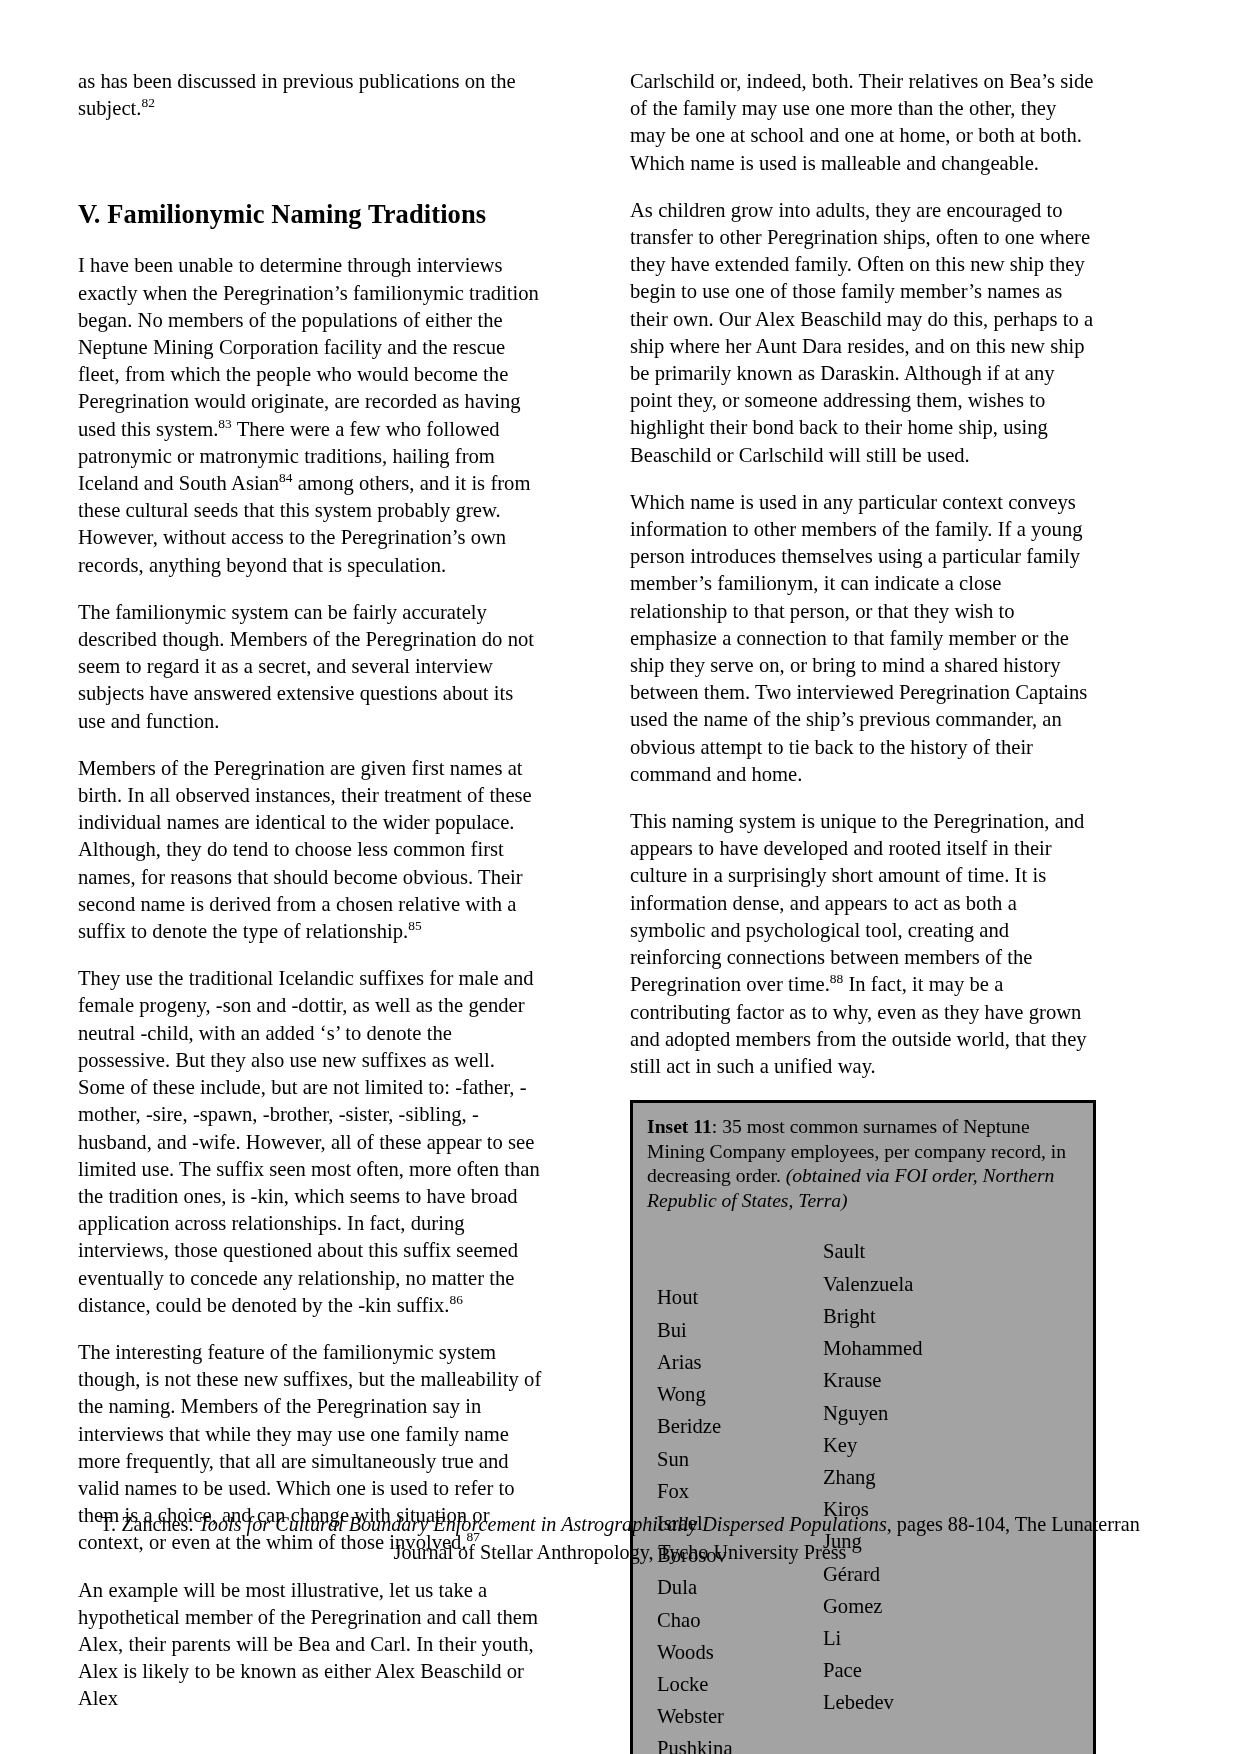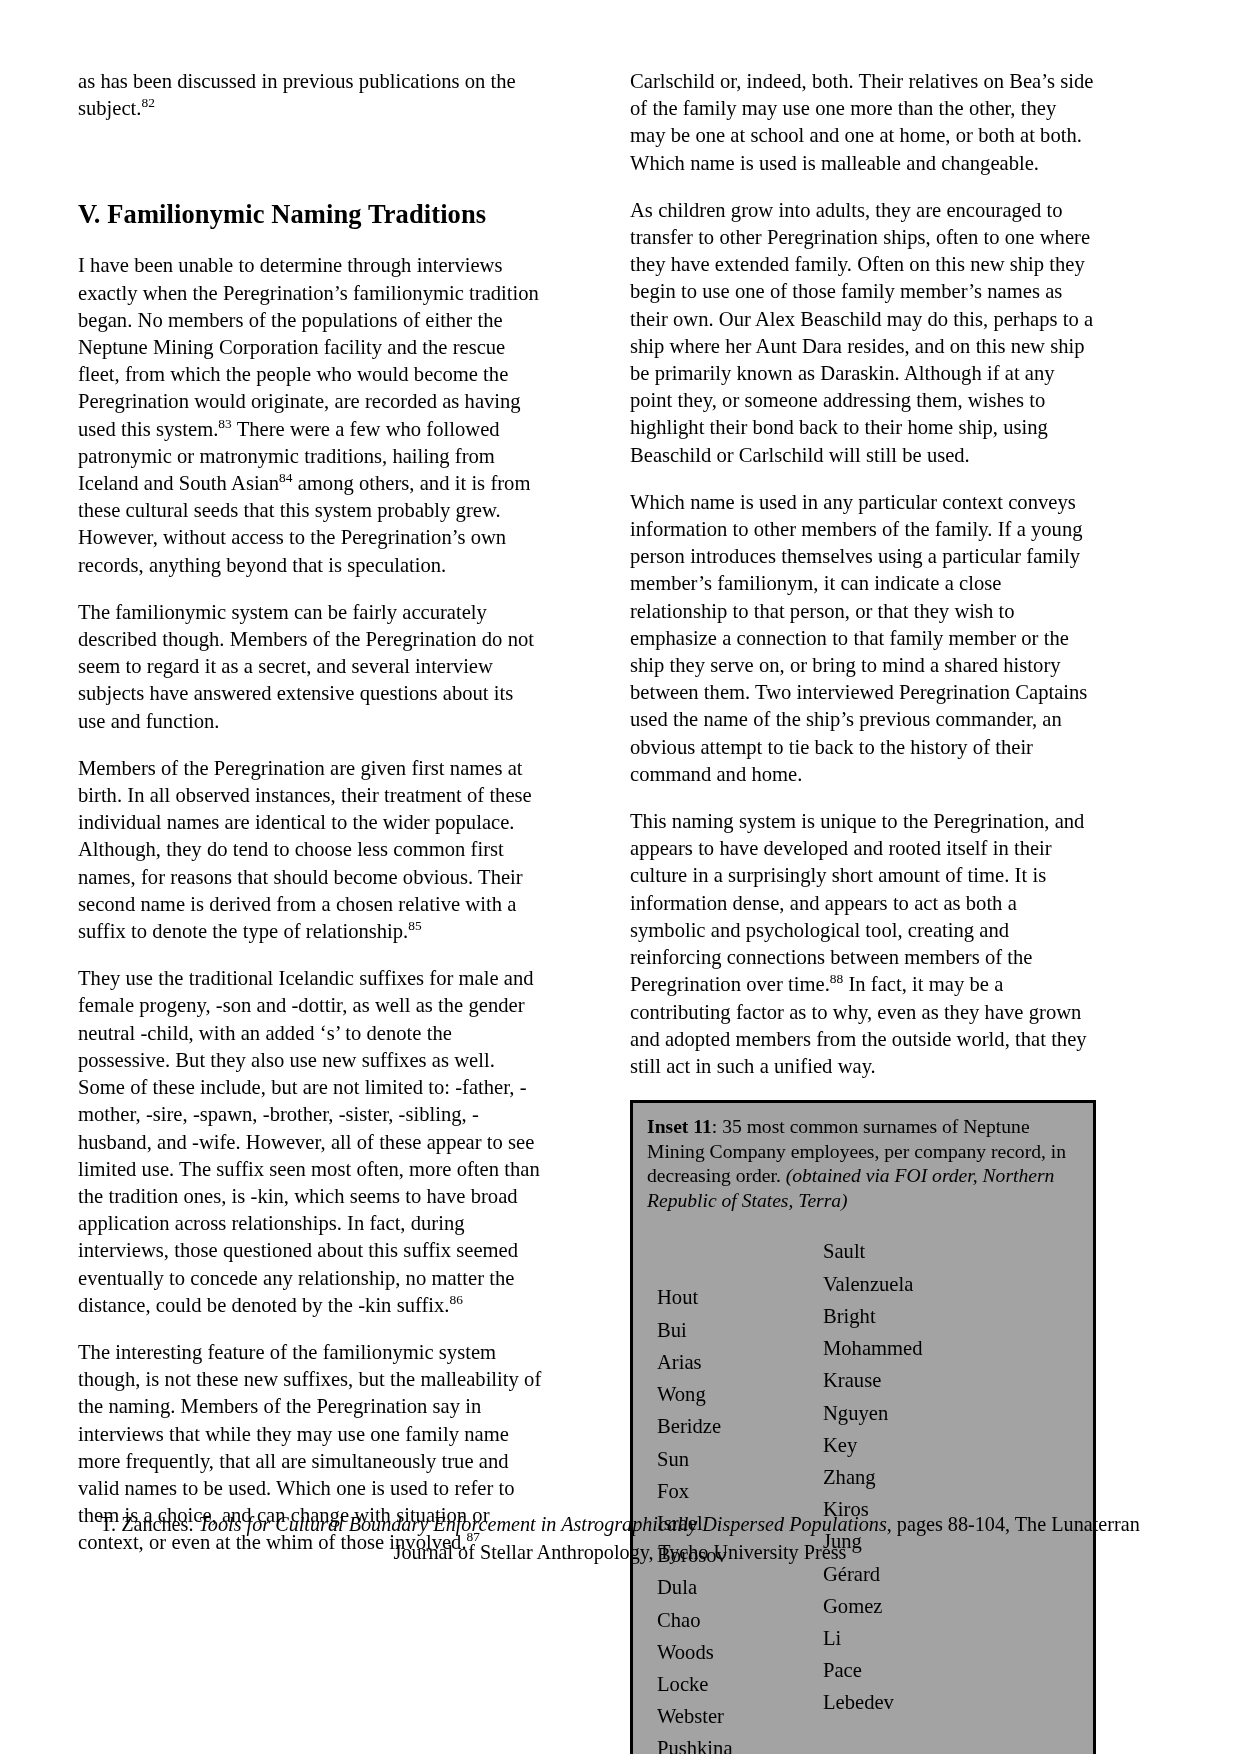--- a/index.html
+++ b/index.html
@@ -137,20 +137,21 @@
       <p class="para"><span>I have been unable to determine through interviews exactly when the Peregrination’s familionymic tradition began. No members of the populations of either the Neptune Mining Corporation facility and the rescue fleet, from which the people who would become the Peregrination would originate, are recorded as having used this system.</span><sup class="fn">83</sup><span> There were a few who followed patronymic or matronymic traditions, hailing from Iceland and South Asian</span><sup class="fn">84</sup><span> among others, and it is from these cultural seeds that this system probably grew. However, without access to the Peregrination’s own records, anything beyond that is speculation.</span></p>
 
       <p class="para">The familionymic system can be fairly accurately described though. Members of the Peregrination do not seem to regard it as a secret, and several interview subjects have answered extensive questions about its use and function.</p>
 
       <p class="para"><span>Members of the Peregrination are given first names at birth. In all observed instances, their treatment of these individual names are identical to the wider populace. Although, they do tend to choose less common first names, for reasons that should become obvious. Their second name is derived from a chosen relative with a suffix to denote the type of relationship.</span><sup class="fn">85</sup></p>
 
       <p class="para"><span>They use the traditional Icelandic suffixes for male and female progeny, -son and -dottir, as well as the gender neutral -child, with an added ‘s’ to denote the possessive. But they also use new suffixes as well. Some of these include, but are not limited to: -father, -mother, -sire, -spawn, -brother, -sister, -sibling, -husband, and -wife. However, all of these appear to see limited use. The suffix seen most often, more often than the tradition ones, is -kin, which seems to have broad application across relationships. In fact, during interviews, those questioned about this suffix seemed eventually to concede any relationship, no matter the distance, could be denoted by the -kin suffix.</span><sup class="fn">86</sup></p>
 
       <p class="para"><span>The interesting feature of the familionymic system though, is not these new suffixes, but the malleability of the naming. Members of the Peregrination say in interviews that while they may use one family name more frequently, that all are simultaneously true and valid names to be used. Which one is used to refer to them is a choice, and can change with situation or context, or even at the whim of those involved.</span><sup class="fn">87</sup></p>
 
+      <p class="para">An example will be most illustrative, let us take a hypothetical member of the Peregrination and call them Alex, their parents will be Bea and Carl. In their youth, Alex is likely to be known as either Alex Beaschild or Alex</p>
 
     </div>
 
     <div class="col col-right">
 
       <p class="para">Carlschild or, indeed, both. Their relatives on Bea’s side of the family may use one more than the other, they may be one at school and one at home, or both at both. Which name is used is malleable and changeable.</p>
 
       <p class="para">As children grow into adults, they are encouraged to transfer to other Peregrination ships, often to one where they have extended family. Often on this new ship they begin to use one of those family member’s names as their own. Our Alex Beaschild may do this, perhaps to a ship where her Aunt Dara resides, and on this new ship be primarily known as Daraskin. Although if at any point they, or someone addressing them, wishes to highlight their bond back to their home ship, using Beaschild or Carlschild will still be used.</p>
 
       <p class="para">Which name is used in any particular context conveys information to other members of the family. If a young person introduces themselves using a particular family member’s familionym, it can indicate a close relationship to that person, or that they wish to emphasize a connection to that family member or the ship they serve on, or bring to mind a shared history between them. Two interviewed Peregrination Captains used the name of the ship’s previous commander, an obvious attempt to tie back to the history of their command and home.</p>

